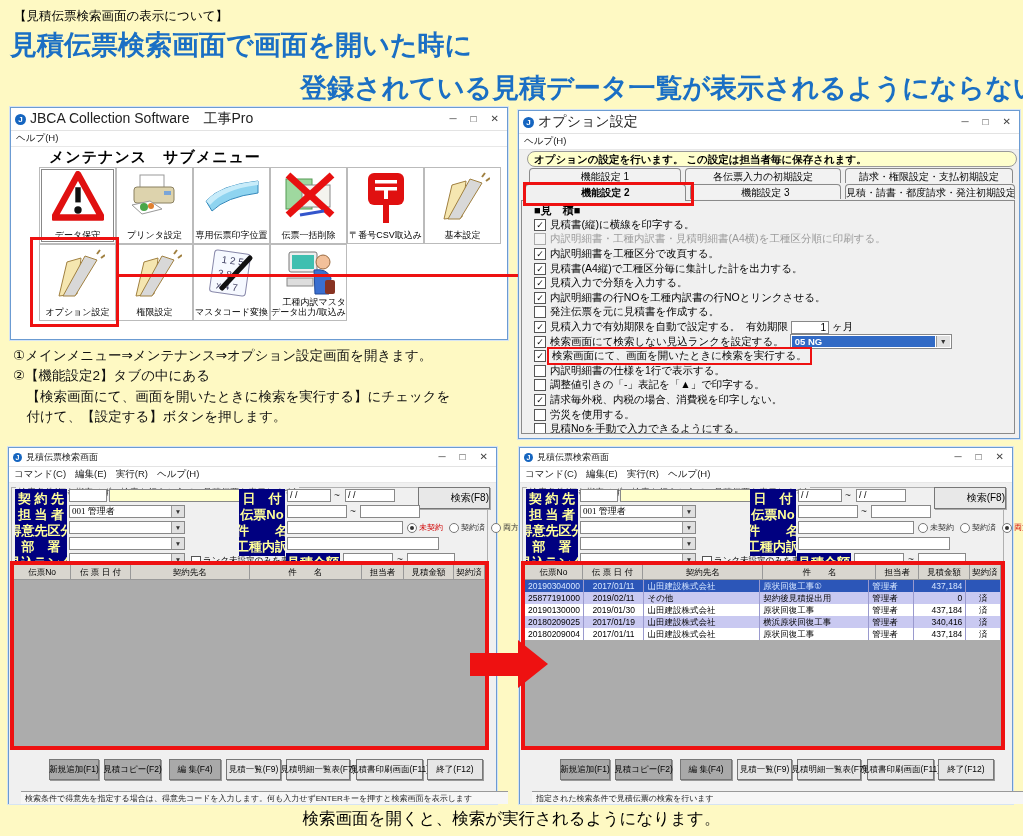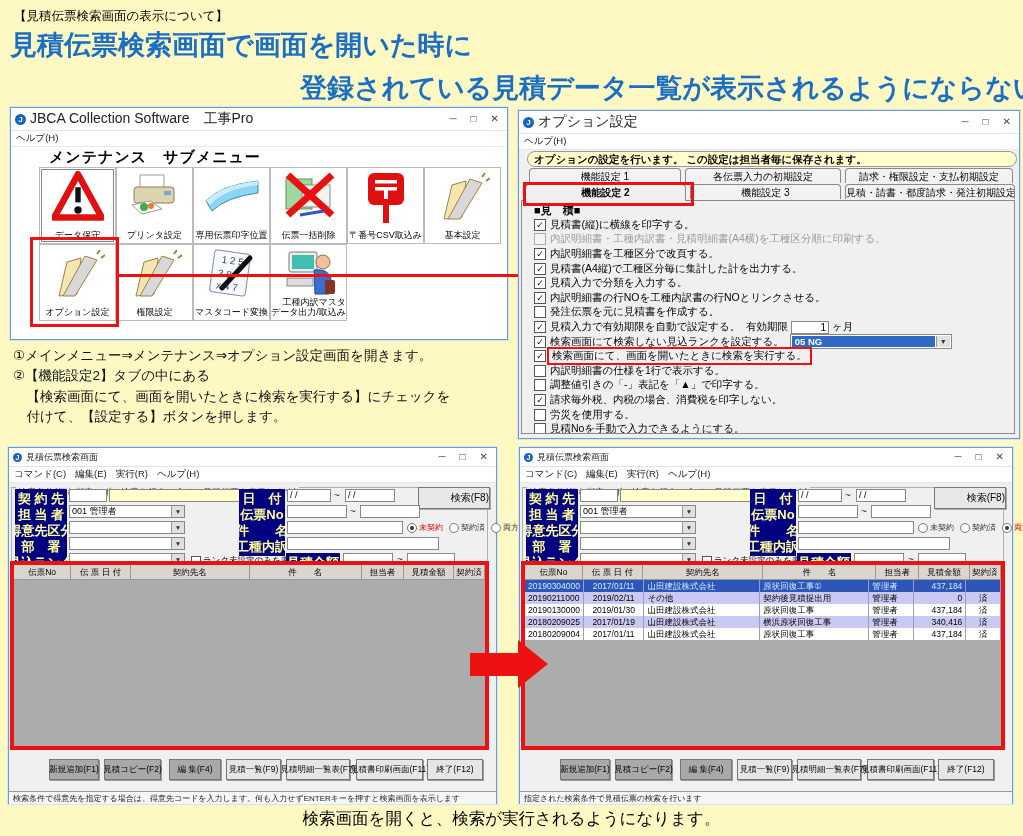--- a/index.html
+++ b/index.html
@@ -63,21 +63,21 @@
   
   .sw-body{position:relative;background:#f0f0f0;}
   .sw-group{position:absolute;left:2px;top:4px;height:76px;border:1px solid #b0b0b0;box-sizing:border-box;}
   .sw-group-label{position:absolute;left:4px;top:-2px;font-size:9px;color:#444;background:#f0f0f0;padding:0 2px;white-space:nowrap;}
   .navlabel{position:absolute;height:19px;background:#000080;color:#ffff99;font-size:13px;font-weight:bold;
             display:flex;align-items:center;justify-content:center;white-space:nowrap;overflow:hidden;}
   .sw-input{position:absolute;height:13px;background:#fff;border:1px solid #888;box-sizing:border-box;
             font-size:9px;line-height:11px;padding-left:2px;white-space:nowrap;overflow:hidden;}
   .sw-input.yellow{background:#ffffcc;}
   .sw-combo{position:absolute;height:13px;background:#fff;border:1px solid #888;box-sizing:border-box;display:flex;}
-  .sw-combo .val{flex:1 1 auto;font-size:9px;line-height:11px;padding-left:2px;white-space:nowrap;overflow:hidden;}
+  .sw-combo .val{flex:1 1 auto;font-size:9px;line-height:11px;padding-left:2px;white-space:nowrap;overflow:hidden;font-family:Liberation Serif, serif;}
   .sw-combo .arrow{width:12px;background:#e0e0e0;border-left:1px solid #999;font-size:6.5px;line-height:11px;text-align:center;color:#333;flex:0 0 auto;}
   .tilde{position:absolute;font-size:10px;color:#333;}
   .sw-search-btn{position:absolute;height:20px;background:#e8e8e8;border:1px solid #777;box-shadow:1px 1px 0 #aaa;
                  font-size:10px;text-align:right;line-height:20px;}
   .sw-check{position:absolute;display:flex;align-items:center;font-size:8.5px;white-space:nowrap;}
   .sw-check .cbox{width:8px;height:8px;margin-right:2px;}
   .radiogrp{position:absolute;display:flex;gap:6px;align-items:center;}
   .radio{display:flex;align-items:center;font-size:8px;color:#333;white-space:nowrap;}
   .radio .dot{width:8px;height:8px;border-radius:50%;border:1px solid #777;background:#fff;margin-right:2px;position:relative;}
   .radio.sel .dot::after{content:"";position:absolute;left:2px;top:2px;width:4px;height:4px;border-radius:50%;background:#333;}
@@ -88,21 +88,21 @@
              white-space:nowrap;overflow:hidden;}
   .trow{display:flex;height:12px;background:#fff;}
   .trow.alt{background:#c9c9f1;}
   .trow.sel{background:#2c56b8;color:#d6e6ff;}
   .trow .tc{font-size:8.5px;line-height:12px;border-right:1px solid #9a9ace;box-sizing:border-box;
             padding:0 3px;white-space:nowrap;overflow:hidden;}
   .btnstrip{position:absolute;left:0;width:100%;height:38px;background:#f0f0f0;}
   .swbtn{position:absolute;top:6px;height:21px;border:1px solid #777;font-size:8.5px;text-align:center;
          box-sizing:border-box;background:#e6e6e6;box-shadow:1px 1px 0 #999;display:flex;align-items:center;justify-content:center;white-space:nowrap;}
   .swbtn.dark{background:#a9a9a9;}
-  .statusbar{position:absolute;left:0;width:100%;height:13px;background:#f6f6f6;border-top:1px solid #999;
+  .statusbar{position:absolute;left:12px;width:100%;height:13px;background:#f6f6f6;border-top:1px solid #999;
              font-size:8px;line-height:13px;padding-left:4px;box-sizing:border-box;white-space:nowrap;overflow:hidden;color:#222;}
 </style>
 </head>
 <body>
 
 <div id="canvas">
 
   <div class="note">【見積伝票検索画面の表示について】</div>
   <div class="big-title" style="left:10px;top:27px">見積伝票検索画面で画面を開いた時に</div>
   <div class="big-title" style="left:300px;top:70px">登録されている見積データ一覧が表示されるようにならないか?</div>
@@ -538,21 +538,21 @@
           <div class="trow sel">
             <span class="tc" style="flex: 60 0 0px; text-align: left;">20190304000</span>
             <span class="tc" style="flex: 62 0 0px; text-align: center;">2017/01/11</span>
             <span class="tc" style="flex: 126 0 0px; text-align: left;">山田建設株式会社</span>
             <span class="tc" style="flex: 118 0 0px; text-align: left;">原状回復工事①</span>
             <span class="tc" style="flex: 44 0 0px; text-align: left;">管理者</span>
             <span class="tc" style="flex: 52 0 0px; text-align: right;">437,184</span>
             <span class="tc" style="flex: 32 0 0px; text-align: center;"></span>
           </div>
           <div class="trow alt">
-            <span class="tc" style="flex: 60 0 0px; text-align: left;">20190211000</span>
+            <span class="tc" style="flex: 60 0 0px; text-align: left;">25877191000</span>
             <span class="tc" style="flex: 62 0 0px; text-align: center;">2019/02/11</span>
             <span class="tc" style="flex: 126 0 0px; text-align: left;">その他</span>
             <span class="tc" style="flex: 118 0 0px; text-align: left;">契約後見積提出用</span>
             <span class="tc" style="flex: 44 0 0px; text-align: left;">管理者</span>
             <span class="tc" style="flex: 52 0 0px; text-align: right;">0</span>
             <span class="tc" style="flex: 32 0 0px; text-align: center;">済</span>
           </div>
           <div class="trow">
             <span class="tc" style="flex: 60 0 0px; text-align: left;">20190130000</span>
             <span class="tc" style="flex: 62 0 0px; text-align: center;">2019/01/30</span>

